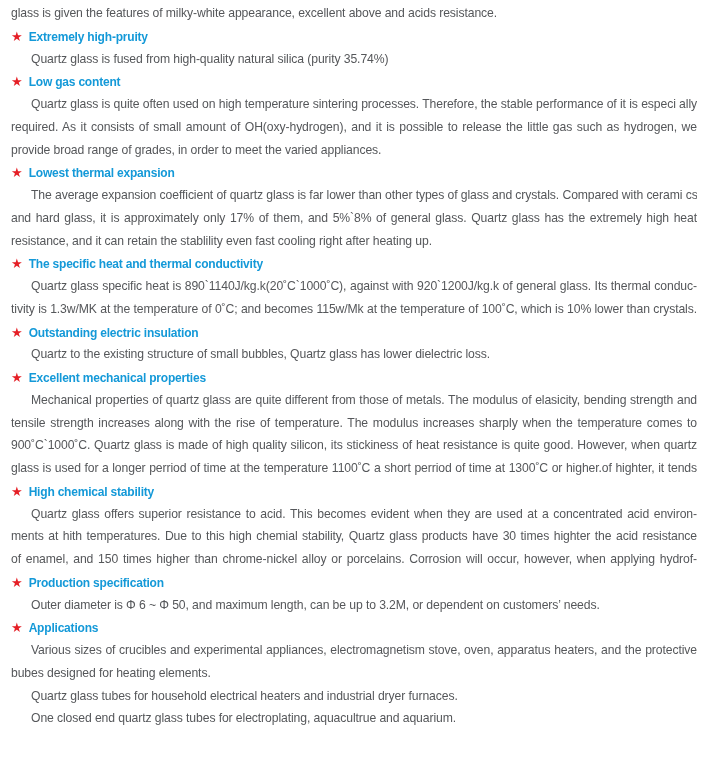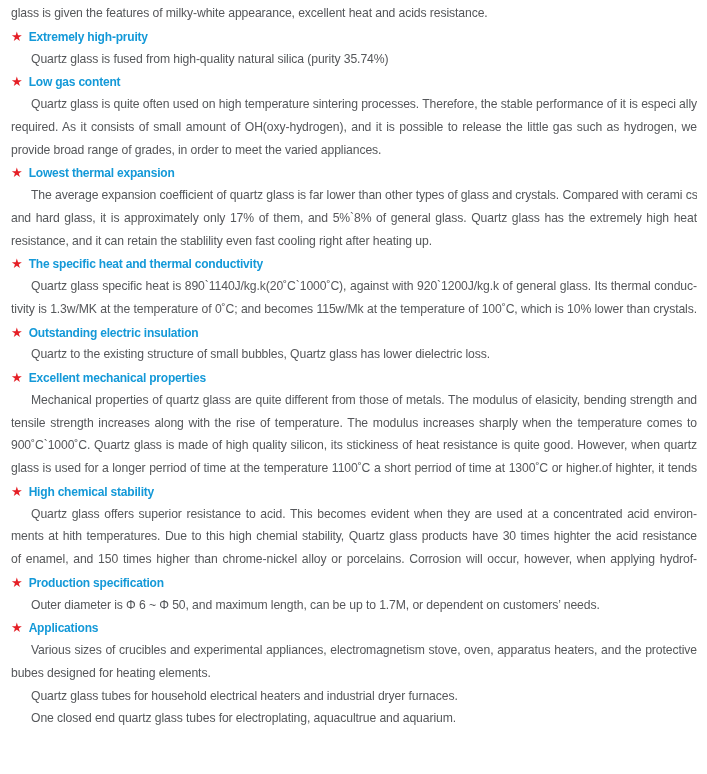--- a/index.html
+++ b/index.html
@@ -34,21 +34,21 @@
     color: var(--heading-color, #1499d8);
     font-size: 12px;
     font-weight: bold;
     letter-spacing: -0.2px;
   }
 </style>
 </head>
 <body>
 
 <div class="doc">
-  <div class="line">glass is given the features of milky-white appearance, excellent heat and acids resistance.</div>
+  <div class="line">glass is given the features of milky-white appearance, excellent above and acids resistance.</div>
   <div>
   <div>
     <div class="sec-head">
       <span class="star">★</span><span class="head-label">Extremely high-pruity</span>
     </div>
     <div>
           <div class="line indent">Quartz glass is fused from high-quality natural silica (purity 35.74%)</div>
         </div>
   </div>
 
@@ -114,21 +114,21 @@
           <div class="line just">ments at hith temperatures. Due to this high chemial stability, Quartz glass products have 30 times highter the acid resistance</div>
           <div class="line just">of enamel, and 150 times higher than chrome-nickel alloy or porcelains. Corrosion will occur, however, when applying hydrof-</div>
         </div>
   </div>
 
   <div>
     <div class="sec-head">
       <span class="star">★</span><span class="head-label">Production specification</span>
     </div>
     <div>
-          <div class="line indent">Outer diameter is Φ 6 ~ Φ 50, and maximum length, can be up to 1.7M, or dependent on customers’ needs.</div>
+          <div class="line indent">Outer diameter is Φ 6 ~ Φ 50, and maximum length, can be up to 3.2M, or dependent on customers’ needs.</div>
         </div>
   </div>
 
   <div>
     <div class="sec-head">
       <span class="star">★</span><span class="head-label">Applications</span>
     </div>
     <div>
           <div class="line indent just">Various sizes of crucibles and experimental appliances, electromagnetism stove, oven, apparatus heaters, and the protective</div>
           <div class="line">bubes designed for heating elements.</div>

